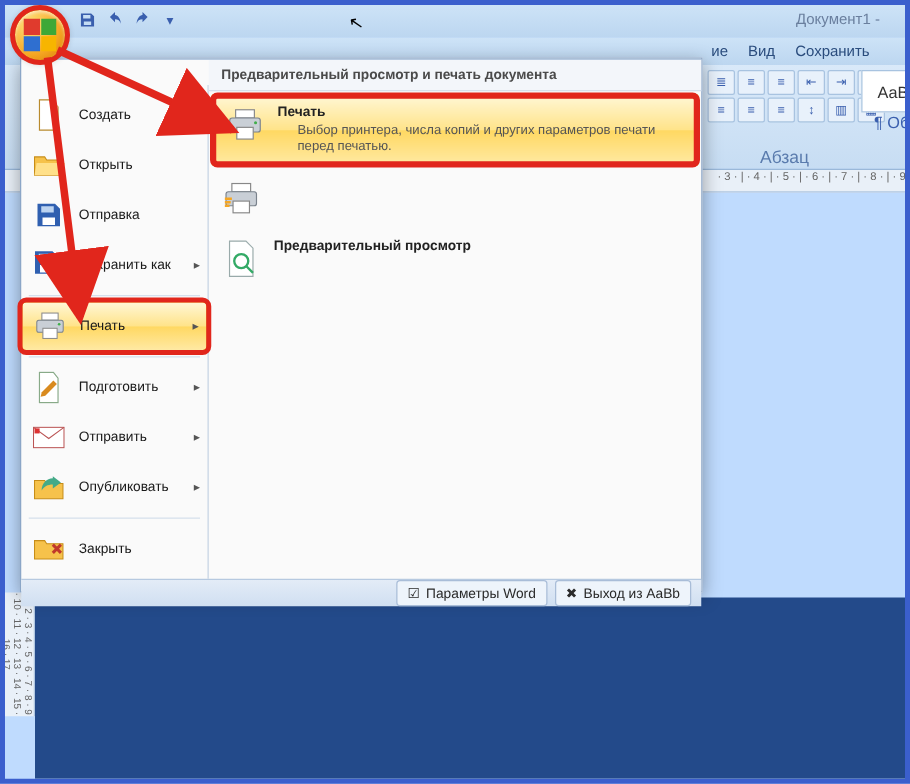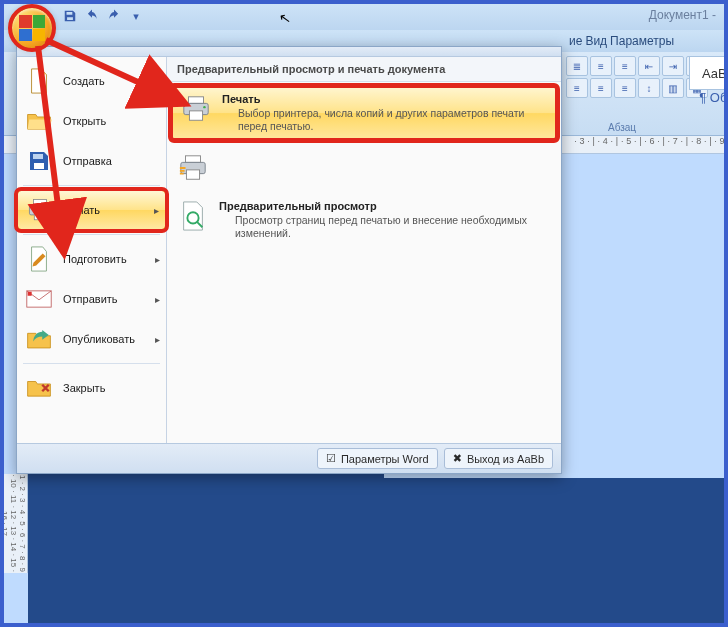--- a/index.html
+++ b/index.html
@@ -24,37 +24,37 @@
     left: 58px; top: 4px;
     display: flex; align-items: center; gap: 6px;
   }
   .qat .btn {
     width: 16px; height: 16px;
     display: flex; align-items: center; justify-content: center;
     color: #3a5fae;
     font-size: 11px;
   }
   .doc-title {
-    position: absolute; right: 8px; top: 4px;
+    position: absolute; right: 20px; top: 4px;
     color: #6a7f9e; font-size: 12px;
   }
   .cursor-pointer {
     position: absolute;
     left: 275px; top: 6px;
     font-size: 14px; color: #000;
     transform: rotate(-10deg);
   }
 
   
   .ribbon-tabs {
     height: 22px;
     background: linear-gradient(#cde3f7, #bcd6f0);
     display: flex;
     padding-left: 565px;
-    gap: 3px;
+    gap: 16px;
     align-items: center;
     color: #2a4c7d;
     font-size: 12px;
   }
 
   
   .ribbon-body {
     height: 84px;
     background: linear-gradient(#d9e9f9, #c7ddf3);
     border-bottom: 1px solid #9ab8d9;
@@ -81,21 +81,21 @@
     width: 58px;
   }
   .style-thumb {
     height: 34px; border: 1px solid #a8c3e0;
     background: #fff; font-size: 13px; color: #333;
     display:flex;align-items:center;justify-content:center;
   }
   .style-label { font-size: 13px; color: #3a5fae; text-align:center; }
   .ribbon-group-label {
     position:absolute; left:604px; bottom:2px;
-    font-size: 10px; color: #5a7bad;
+    font-size: 14px; color: #5a7bad;
   }
 
   
   .ruler {
     top: 132px;
     position:absolute;
     left:0; right:0;
     height: 18px;
     background: #e9f0f8;
     border-bottom:1px solid #b0c6e0;
@@ -165,20 +165,21 @@
     border-bottom:1px solid #b6c9e0;
   }
   .office-menu-main {
     flex: 1;
     display: flex;
   }
   .left-col {
     width: 150px;
     border-right: 1px solid #c6d3e4;
     padding: 4px 0;
+    margin-top: 20px;
   }
   .menu-item {
     display:flex; align-items:center;
     height: 40px;
     padding: 0 8px;
     gap: 10px;
     position: relative;
     cursor: default;
   }
   .menu-item.sub::after{
@@ -283,21 +284,21 @@
     </span>
     <span class="btn">▾</span>
   </div>
   <div class="doc-title">Документ1 -</div>
   <div class="cursor-pointer">↖</div>
 </div>
 
 <div class="ribbon-tabs">
   <span>ие</span>
   <span>Вид</span>
-  <span>Параметры</span>
+  <span>Сохранить</span>
 </div>
 
 <div class="ribbon-body">
   <div class="ribbon-right-group">
     <div class="mini-row">
       <div class="mini-btn">≣</div>
       <div class="mini-btn">≡</div>
       <div class="mini-btn">≡</div>
       <div class="mini-btn">⇤</div>
       <div class="mini-btn">⇥</div>
@@ -364,20 +365,31 @@
         <span class="mi-icon">
           <svg class="glyph" width="24" height="24" viewBox="0 0 24 24">
               <path fill="#2f5fb0" d="M3 3h14l4 4v14H3z"></path>
               <path fill="#bcd3f0" d="M6 5h10v5H6z"></path>
               <path fill="#fff" d="M7 14h10v6H7z"></path>
             </svg>
         </span>
         <span class="mi-label">Отправка</span>
       </div>
 
+      <div class="menu-item sub">
+        <span class="mi-icon">
+          <svg class="glyph" width="26" height="26" viewBox="0 0 26 26">
+              <path fill="#2f5fb0" d="M2 2h14l4 4v14H2z"></path>
+              <path fill="#bcd3f0" d="M5 4h10v5H5z"></path>
+              <path fill="#fff" d="M6 13h10v6H6z"></path>
+              <path fill="#d98b1f" d="M18 14l6-6 2 2-6 6-3 1z"></path>
+            </svg>
+        </span>
+        <span class="mi-label">Сохранить как</span>
+      </div>
 
       <div class="menu-sep"></div>
 
       <div class="menu-item sub active highlight-red">
         <span class="mi-icon">
           <svg class="glyph" width="26" height="24" viewBox="0 0 32 28">
               <rect x="8" y="1" width="16" height="7" fill="#fff" stroke="#888"></rect>
               <rect x="3" y="8" width="26" height="12" rx="2" fill="#c9cfd6" stroke="#7a828c"></rect>
               <rect x="9" y="16" width="14" height="10" fill="#fff" stroke="#888"></rect>
               <circle cx="25" cy="12" r="1.3" fill="#3fae49"></circle>
@@ -465,21 +477,20 @@
       <div class="sub-item">
         <span class="sub-icon">
           <svg class="glyph" width="28" height="30" viewBox="0 0 28 32">
               <path fill="#fff" stroke="#9aa" d="M4 1h14l6 6v24H4z"></path>
               <circle cx="14" cy="18" r="6" fill="none" stroke="#3a6" stroke-width="2"></circle>
               <path d="M18 22l6 6" stroke="#3a6" stroke-width="2"></path>
             </svg>
         </span>
         <span class="sub-text">
           <div class="t">Предварительный просмотр</div>
-          <div class="d">Просмотр страниц перед печатью и внесение необходимых изменений.</div>
         </span>
       </div>
 
     </div>
   </div>
   <div class="office-menu-bottom">
     <div class="bottom-btn">
       <span>☑</span>
       <span>Параметры Word</span>
     </div>

